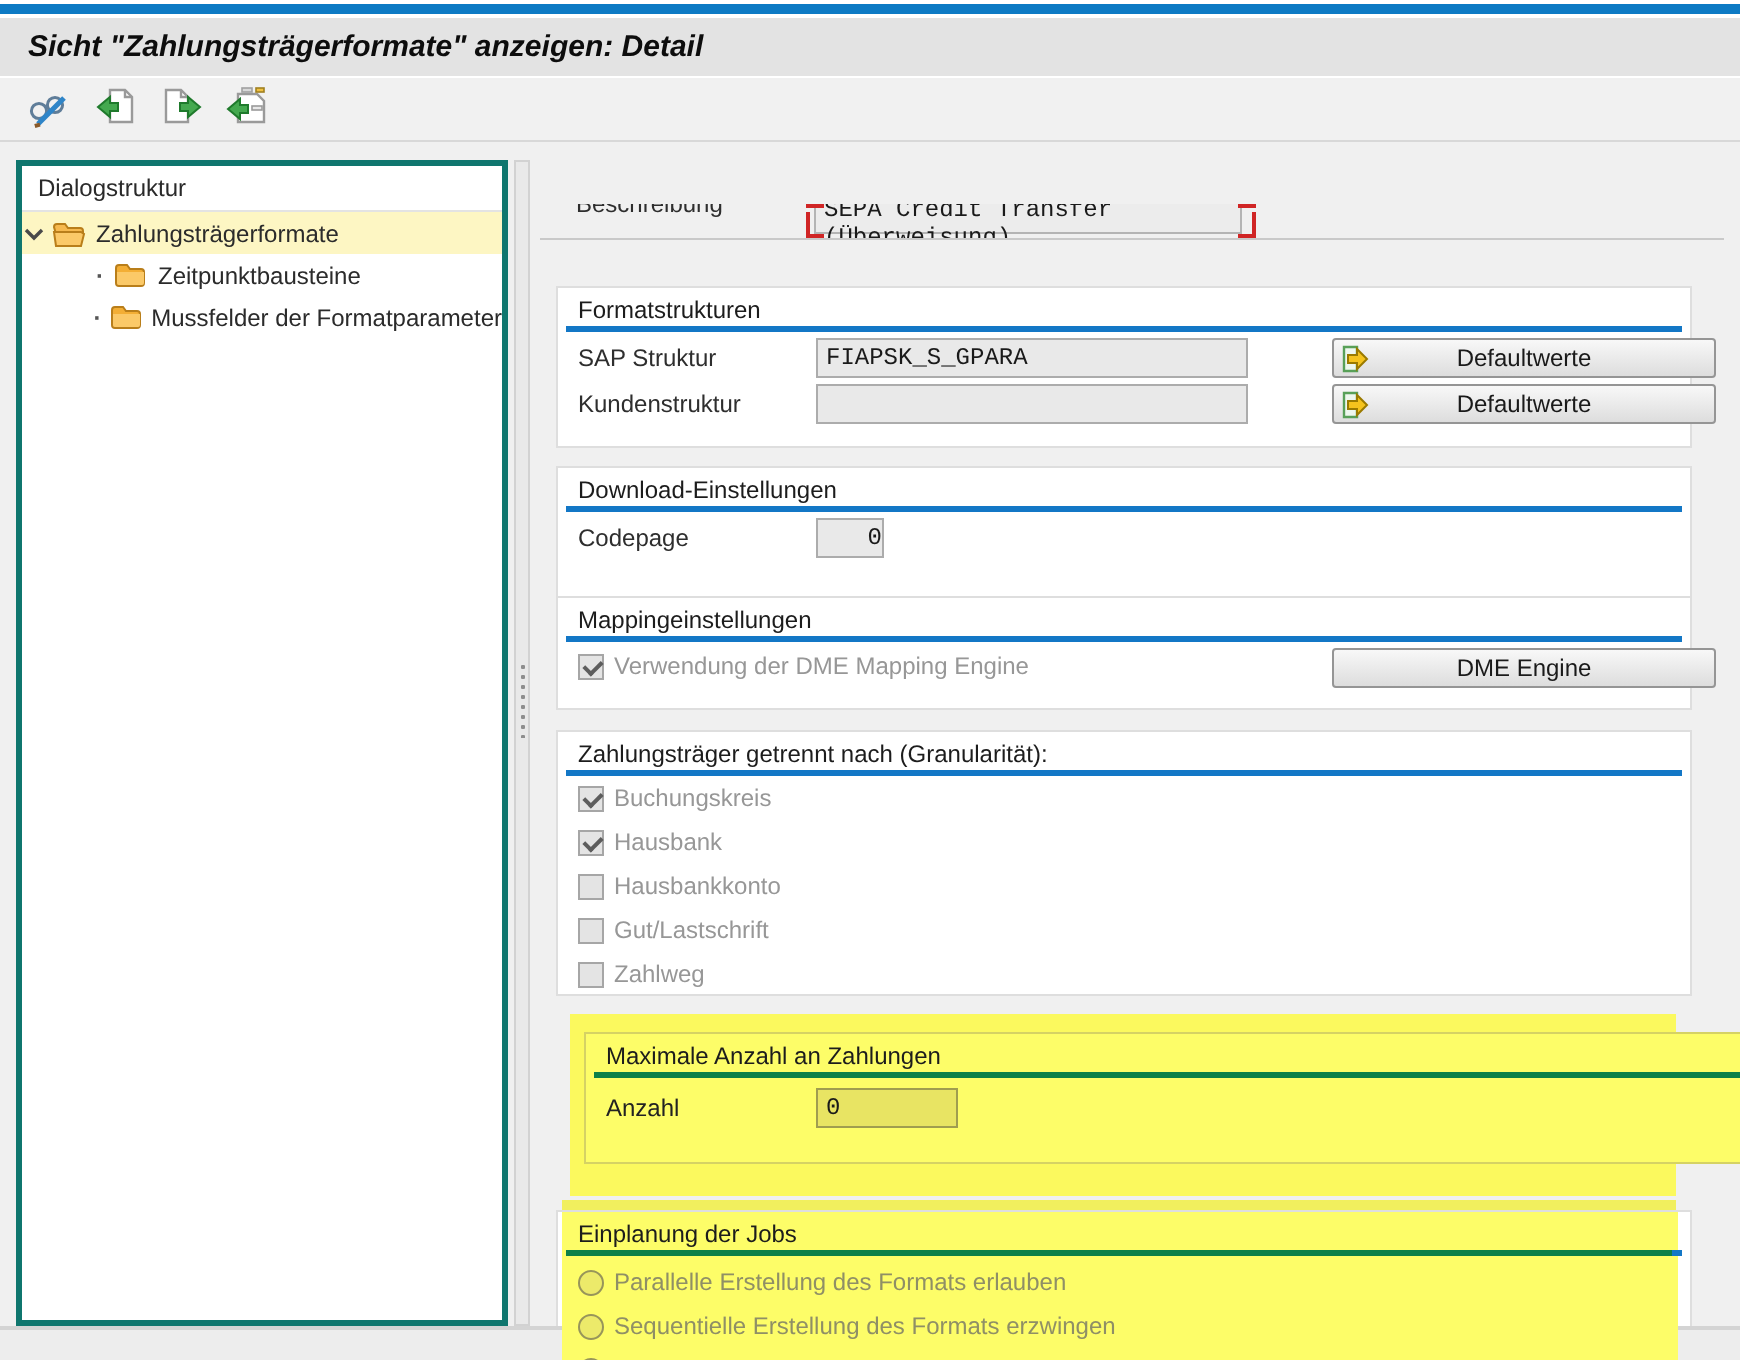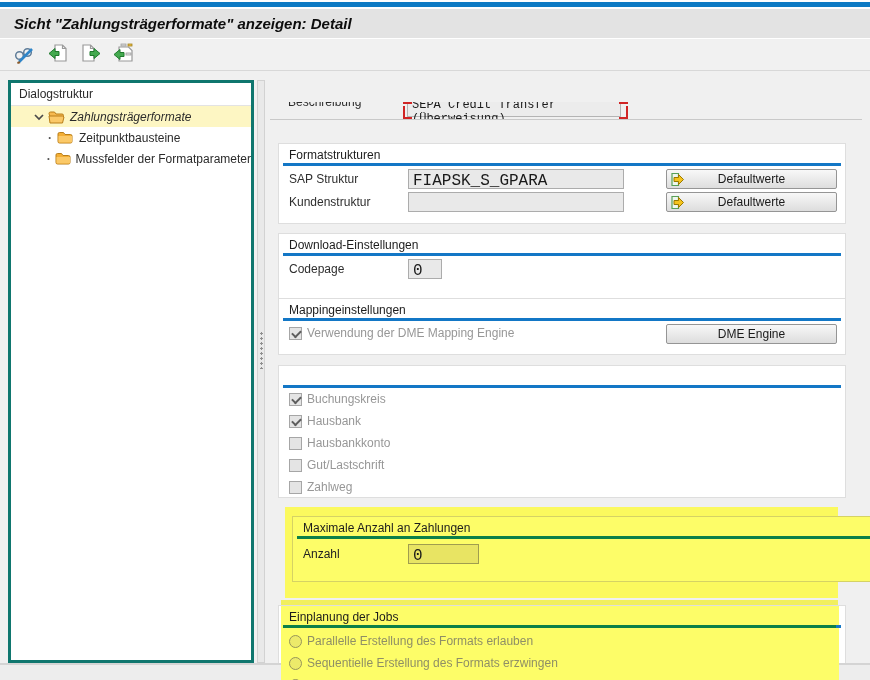--- a/index.html
+++ b/index.html
@@ -16,21 +16,21 @@
              border-bottom:1px solid #d8d8d8; display:flex; align-items:center; gap:7px; padding-left:12px; }
   .tbtn { width:26px; height:24px; display:flex; align-items:center; justify-content:center;
           background:transparent; border:1px solid transparent; border-radius:2px; }
 
   
   .tree-panel { position:absolute; left:8px; top:80px; width:246px; height:583px;
                 background:#ffffff; border:3px solid #0f766e; }
   .tree-header { height:23px; line-height:23px; padding-left:8px; font-size:12px; color:#2a2a2a;
                  border-bottom:1px solid #e3e3e3; }
   .tree-row { position:relative; height:21px; display:flex; align-items:center; font-size:12px; color:#2b2b2b; }
-  .tree-row.root { padding-left:22px;font-style:italic; }
+  .tree-row.root { padding-left:0; }
   .tree-row.root.on { background:#fdf6c3; }
   .tree-row.child { padding-left:34px; }
   .chev { width:12px; height:12px; margin-right:3px; }
   .bullet { width:10px; text-align:center; color:#555; font-weight:bold; margin-right:2px; }
   .ficon { width:17px; height:14px; margin-right:5px; }
   .tree-label { white-space:nowrap; }
 
   
   .splitter { position:absolute; left:257px; top:80px; width:8px; height:583px;
               background:#e9e9e9; border:1px solid #d2d2d2; }
@@ -50,23 +50,23 @@
   .mark-tr { left:349px; top:0; width:9px; height:2px; background:#d02525; }
   .mark-bl { left:133px; top:4px; width:9px; height:13px; border-left:2px solid #d02525; border-bottom:2px solid #d02525; }
   .mark-br { left:349px; top:4px; width:9px; height:13px; border-right:2px solid #d02525; border-bottom:2px solid #d02525; }
   .desc-underline { position:absolute; left:0; top:17px; width:592px; height:1px; background:#c9c9c9; }
 
   .gbox { position:absolute; left:8px; width:568px; background:#ffffff; border:1px solid #dedede; }
   .gtitle { position:absolute; left:10px; top:4px; font-size:12px; color:#1c1c1c; white-space:nowrap; z-index:3; }
   .gline { position:absolute; left:4px; right:4px; top:19px; height:3px; background:#1377c6; z-index:3; }
   .flabel { position:absolute; left:10px; font-size:12px; color:#2e2e2e; z-index:3; }
   .field { position:absolute; height:20px; background:#e9e9e9; border:1px solid #acacac;
-           font-family:"Liberation Mono", monospace; font-size:16px; color:#1a1a1a;
+           font-family:"Liberation Mono", monospace; font-size:12px; color:#1a1a1a;
            padding:2px 0 0 4px; z-index:3; }
-  .btn { position:absolute; left:387px; width:171px; height:20px; background:linear-gradient(#f8f8f8,#dddddd);
+  .btn { position:absolute; left:387px; width:192px; height:20px; background:linear-gradient(#f8f8f8,#dddddd);
          border:1px solid #959595; border-radius:2px; font-size:12px; color:#1a1a1a;
          display:flex; align-items:center; justify-content:center; z-index:3; }
   .btn .bicon { position:absolute; left:3px; top:2px; }
 
   .ckrow { position:absolute; left:10px; display:flex; align-items:center; gap:5px; z-index:3; }
   .cklabel { font-size:12px; color:#979797; }
   .checkbox { position:relative; width:13px; height:13px; background:#e4e4e4; border:1px solid #a6a6a6; }
   .checkbox.on::after { content:""; position:absolute; left:2px; top:2px; width:7px; height:4px;
                         border-left:2px solid #5d5d5d; border-bottom:2px solid #5d5d5d; transform:rotate(-45deg); }
   .radio { position:relative; width:13px; height:13px; background:#ededed; border:1px solid #a0a0a0; border-radius:50%; }
@@ -220,40 +220,41 @@
         <span class="bicon">
           <svg width="15" height="15" viewBox="0 0 15 15">
             <path d="M2 1.5 h6.5 v12 H2 z" fill="#eef7ee" stroke="#58a058" stroke-width="1.2"></path>
             <polygon points="4,5.5 8.5,5.5 8.5,2.5 13.5,7.5 8.5,12.5 8.5,9.5 4,9.5" fill="#f5c31d" stroke="#9a7a00" stroke-width="1"></polygon>
           </svg>
         </span>
         <span>Defaultwerte</span>
       </div>
     </div>
 
-    <div class="gbox" style="top:131px;height:74px;">
+    <div class="gbox" style="top:131px;height:74px;text-align:right;">
       <div class="gtitle">Download-Einstellungen</div>
       <div class="gline"></div>
       <div class="flabel" style="top:28px;">Codepage</div>
       <div class="field" style="left:129px;top:25px;width:34px;">0</div>
     </div>
 
     <div class="gbox" style="top:196px;height:57px;">
       <div class="gtitle">Mappingeinstellungen</div>
       <div class="gline"></div>
       <div class="ckrow" style="top:27px;">
         <span class="checkbox on"></span>
         <span class="cklabel">Verwendung der DME Mapping Engine</span>
       </div>
       <div class="btn" style="top:25px;">
         <span>DME Engine</span>
       </div>
     </div>
 
     <div class="gbox" style="top:263px;height:133px;">
+      <div class="gtitle">Zahlungsträger getrennt nach (Granularität):</div>
       <div class="gline"></div>
       <div class="ckrow" style="top:26px;">
         <span class="checkbox on"></span>
         <span class="cklabel">Buchungskreis</span>
       </div>
       <div class="ckrow" style="top:48px;text-align:center;">
         <span class="checkbox on"></span>
         <span class="cklabel">Hausbank</span>
       </div>
       <div class="ckrow" style="top:70px;">

